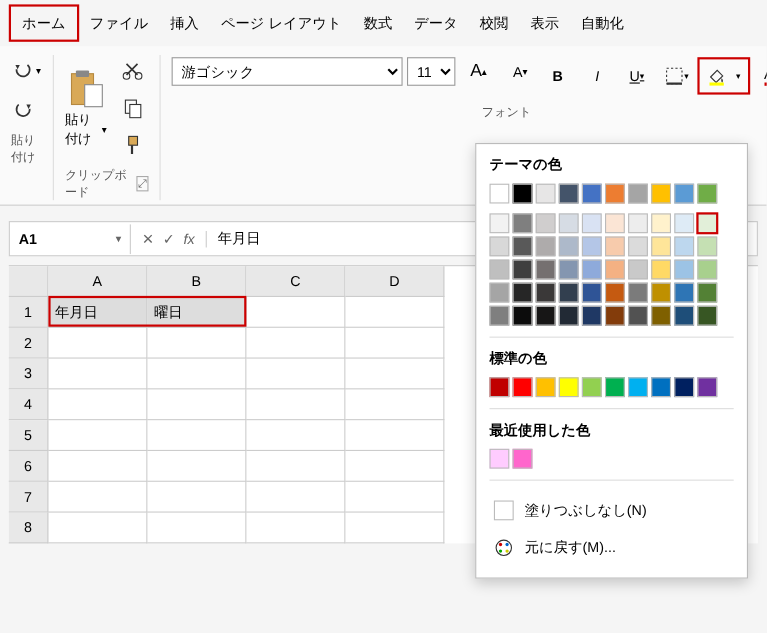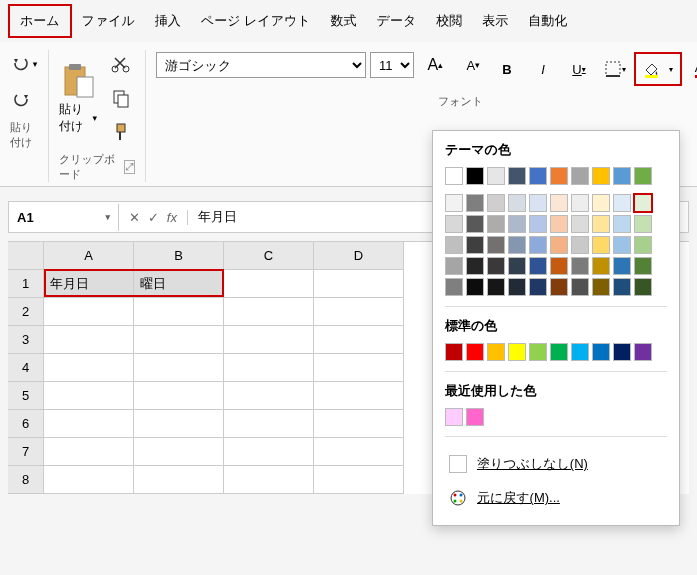--- a/index.html
+++ b/index.html
@@ -42,21 +42,21 @@
 .select-outline { position:absolute; left:36px; top:28px; width:180px; height:28px; border:2px solid #c00; pointer-events:none;}
 .corner { background:#e8e8e8; border-right:1px solid #ccc; border-bottom:1px solid #ccc;}
 
 
 .color-popup { position:absolute; left:432px; top:130px; width:248px; background:#fff; border:1px solid #bbb; box-shadow:0 4px 12px rgba(0,0,0,0.2); padding:10px 12px;}
 .popup-title { font-weight:bold; font-size:13px; margin-bottom:8px;}
 .swatch-row { display:flex; gap:3px; margin-bottom:3px;}
 .swatch { width:18px; height:18px; border:1px solid #bbb; cursor:pointer;}
 .swatch.sel { outline:2px solid #c00; outline-offset:-1px;}
 .divider { border-top:1px solid #ddd; margin:10px 0;}
-.popup-item { display:flex; align-items:center; gap:10px; padding:8px 4px; cursor:pointer;text-decoration:underline;}
+.popup-item { display:flex; align-items:center; gap:10px; padding:8px 4px; cursor:pointer;}
 
 
 svg { display:block; }
 </style>
 </head>
 <body>
 
 <div class="menubar">
   <div class="menu-item active">ホーム</div>
   <div class="menu-item">ファイル</div>

